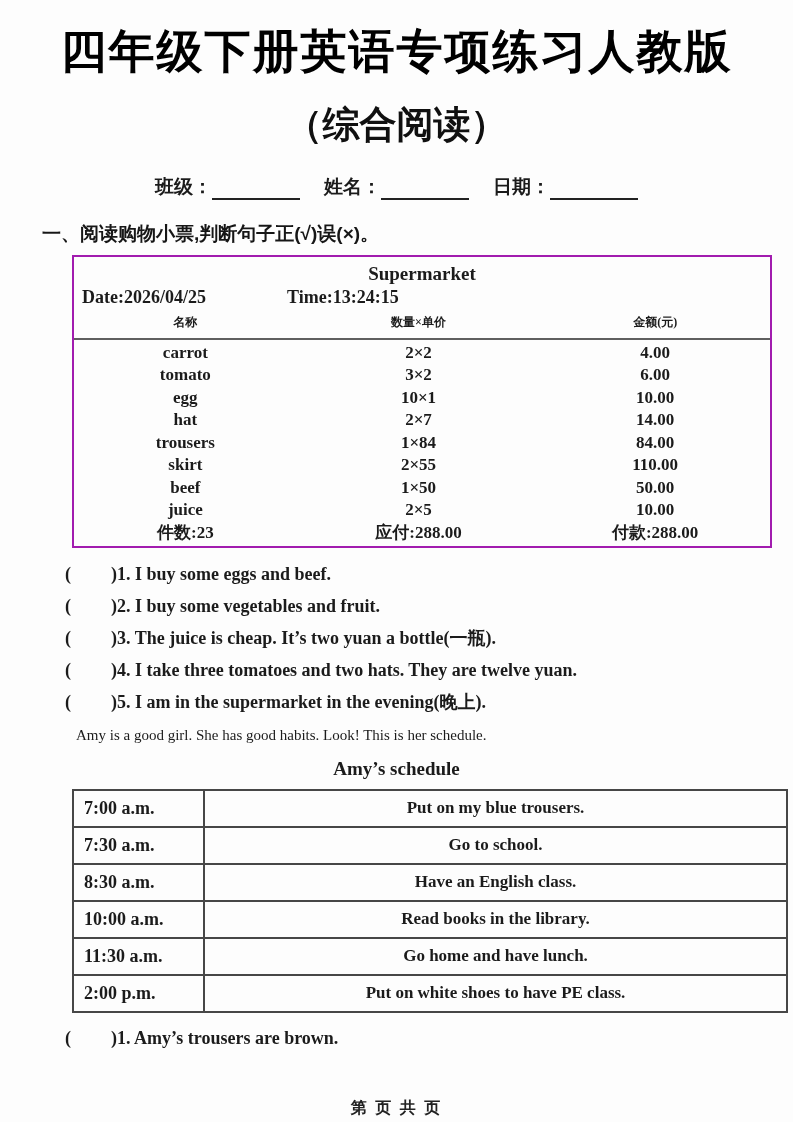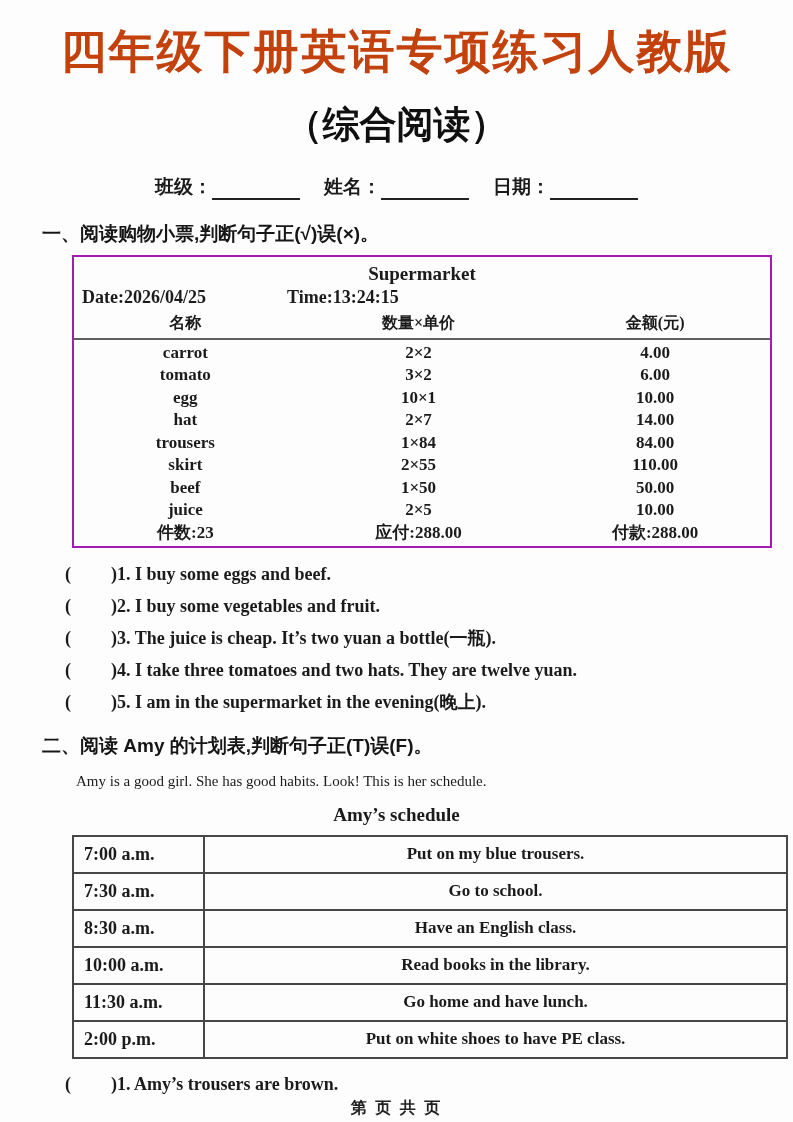--- a/index.html
+++ b/index.html
@@ -12,21 +12,21 @@
     overflow:hidden;
     font-family:"Liberation Serif","DejaVu Serif",serif;
   }
   .cn { font-family:"Liberation Sans","DejaVu Sans",sans-serif; }
 
   
   .title {
     padding-top:24px;
     text-align:center;
     font-size:46px; line-height:54px;
-    font-weight:700; letter-spacing:2px; color:#c2410c;
+    font-weight:700; letter-spacing:2px; color:#000000;
   }
   .subtitle {
     margin-top:24px;
     text-align:center;
     font-size:37px; line-height:46px;
     font-weight:700; color:#101010;
   }
   .info-row {
     margin-top:26px;
     display:flex; justify-content:center; align-items:flex-end; gap:24px;
@@ -65,21 +65,21 @@
   .r-datetime {
     display:flex; font-size:18px; line-height:24px; padding-left:8px;
   }
   .r-date { width:205px; }
   .receipt-table { width:100%; border-collapse:collapse; }
   .receipt-table td {
     text-align:center; font-size:17px; line-height:21px;
     font-weight:700; padding:0;
   }
   .receipt-table tr.rhead td {
-    font-size:16px; padding:3px 0 5px 0;
+    font-size:12px; padding:3px 0 5px 0;
     border-bottom:2px solid #5f5f5f;
   }
   .receipt-table tr.ritem td { padding-top:1.5px; }
   .col-name  { width:32%; }
   .col-qty   { width:35%; }
   .col-amt   { width:33%;margin-top:24px; }
 
   
   .q-list { margin:16px 0 0 65px; }
   .q-item {
@@ -229,21 +229,20 @@
     </div>
     <div class="q-item">
       <span class="bracket">
           <span>(</span>
           <span class="gap"></span>
           <span>)</span>
         </span><span>5. I am in the supermarket in the evening(晚上).</span>
     </div>
   </div>
 
-  <div class="sec-heading cn">二、阅读 Amy 的计划表,判断句子正(T)误(F)。</div>
   <div class="intro">Amy is a good girl. She has good habits. Look! This is her schedule.</div>
   <div class="table-title">Amy’s schedule</div>
 
   <table class="schedule">
     <tbody>
         <tr>
       <td class="time">7:00 a.m.</td>
       <td class="act">Put on my blue trousers.</td>
     </tr>
     <tr>

